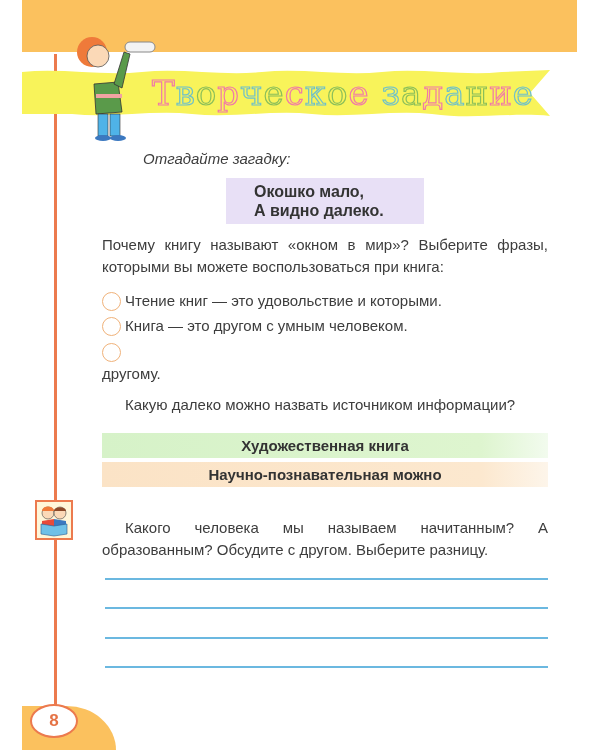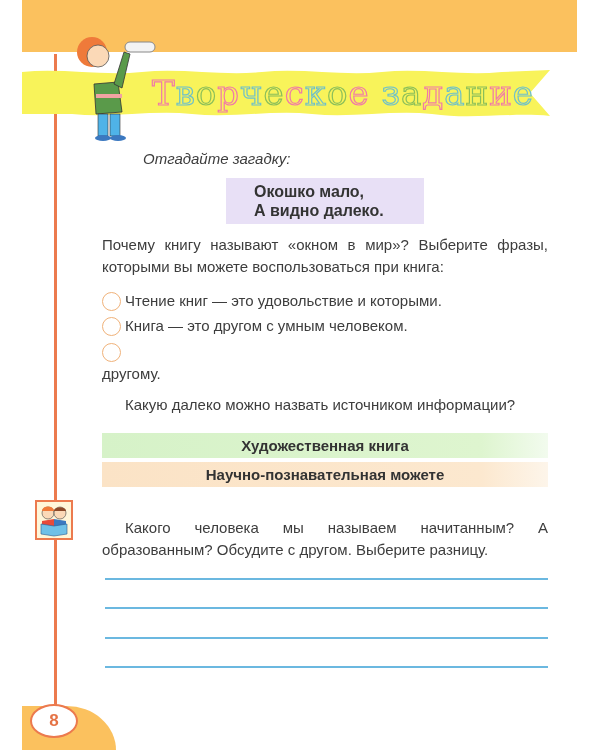--- a/index.html
+++ b/index.html
@@ -118,21 +118,21 @@
   <span class="text">Книга — это другом с умным человеком.</span>
 </div>
 <div class="option opt3">
   <span class="circle"></span>
   <span class="text wrap" style="left:0;top:22px;">другому.</span>
 </div>
 
 <div class="p question2">Какую далеко можно назвать источником информации?</div>
 
 <div class="bar bar-green">Художественная книга</div>
-<div class="bar bar-peach">Научно-познавательная можете</div>
+<div class="bar bar-peach">Научно-познавательная можно</div>
 
 <div class="icon-box">
   <svg width="34" height="36" viewBox="0 0 34 36">
     <circle cx="11" cy="11" r="6" fill="#fbd9b7" stroke="#444" stroke-width="0.6"></circle>
     <path d="M5,9 C5,3 17,3 17,9" fill="#ef7a3a"></path>
     <circle cx="23" cy="11" r="6" fill="#fbd9b7" stroke="#444" stroke-width="0.6"></circle>
     <path d="M17,9 C17,4 29,4 29,9" fill="#8a4a2a"></path>
     <path d="M5,19 L17,17 L17,30 L5,30 Z" fill="#e84a3a"></path>
     <path d="M17,17 L29,19 L29,30 L17,30 Z" fill="#3b78c0"></path>
     <path d="M4,22 L17,24 L30,22 L30,32 L17,34 L4,32 Z" fill="#6fc0e8" stroke="#2a5a90" stroke-width="0.6"></path>

